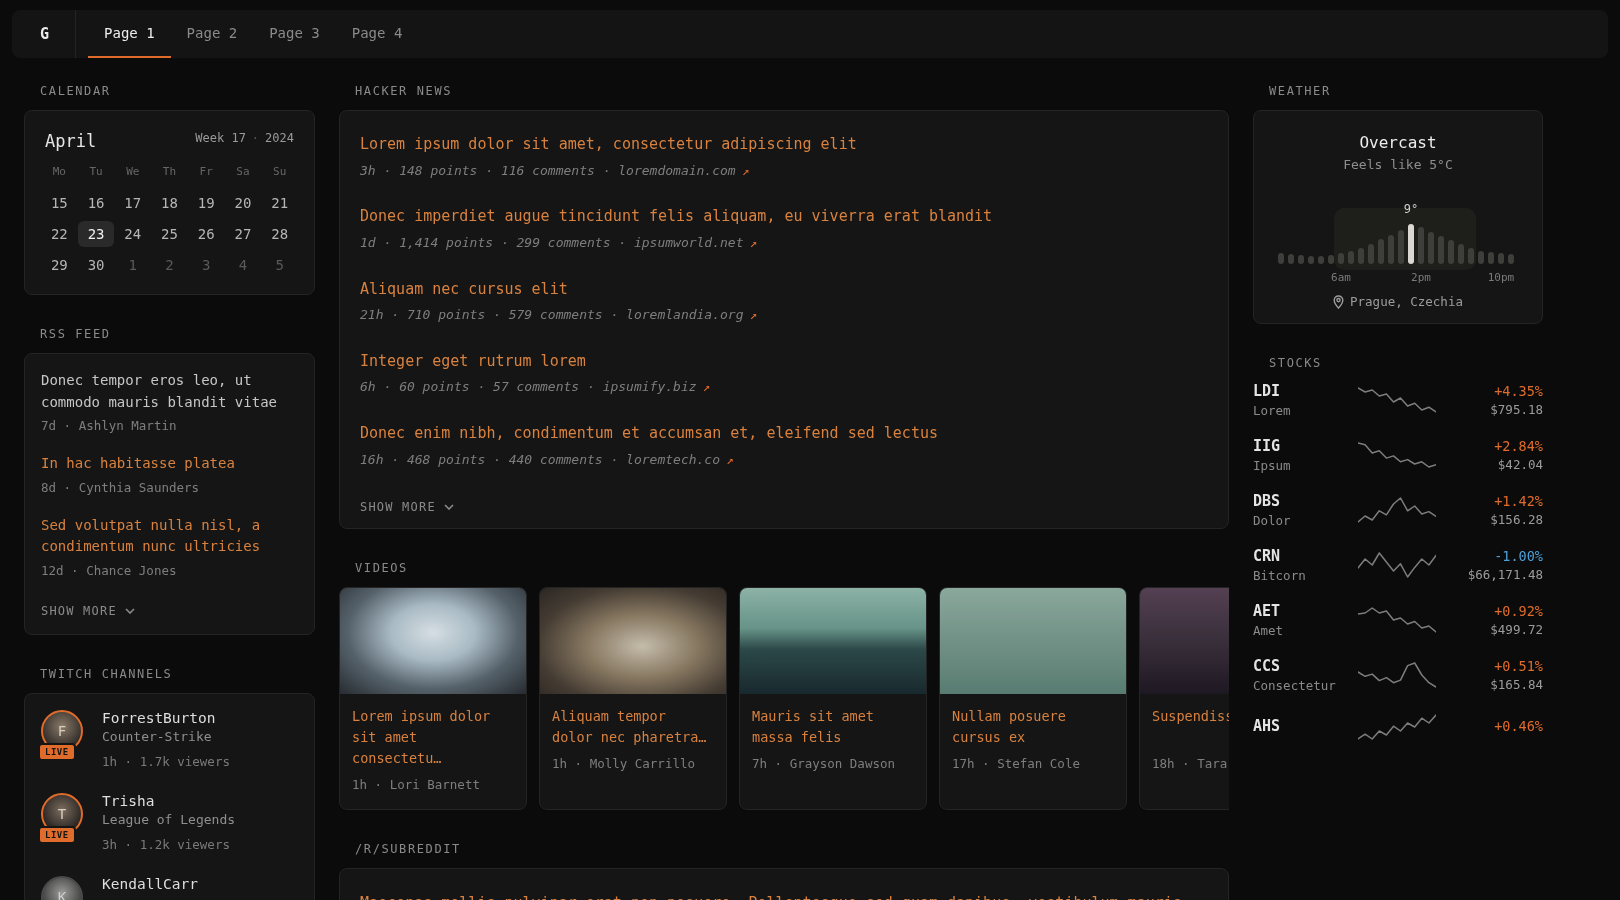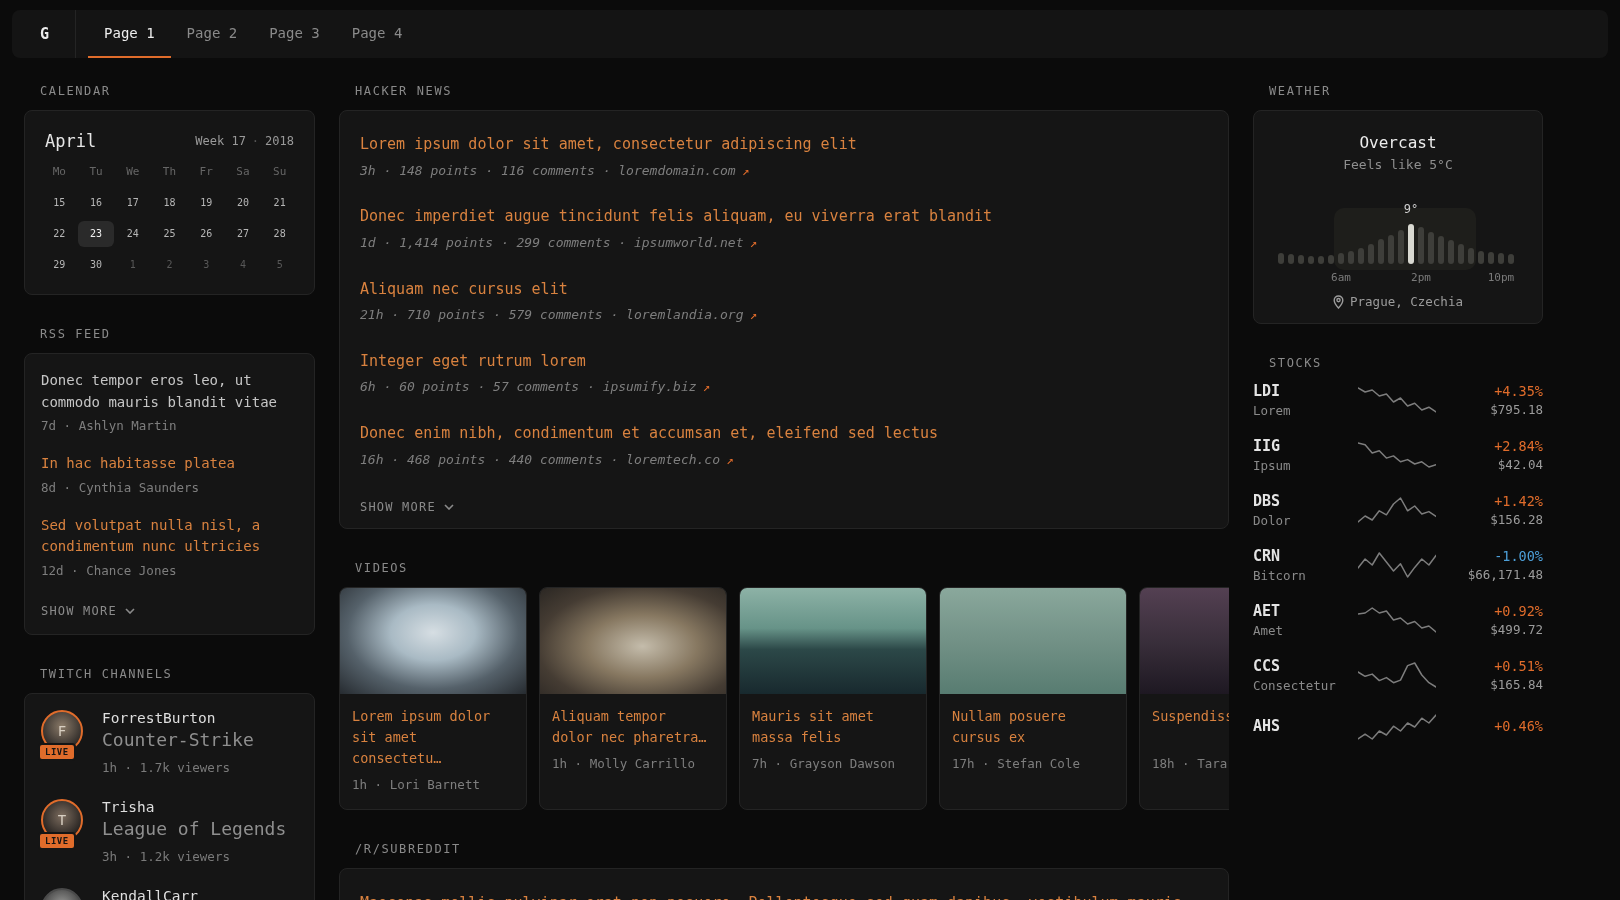--- a/index.html
+++ b/index.html
@@ -30,27 +30,27 @@
   .layout{display:grid; grid-template-columns:291px 890px 290px; gap:24px;
     padding:0 24px; align-items:start;}
   section{margin-bottom:32px;}
   .sec-title{font-size:12px; font-weight:normal; letter-spacing:1.6px; color:#8a8a8a;
     margin:0 0 12px 16px; text-transform:uppercase;}
   .card{background:var(--card); border:1px solid var(--border); border-radius:8px;}
   .pad{padding:16px;}
   .meta{font-size:12.5px; color:#7e7e7e; margin-top:4px; line-height:1.5;}
 
   
-  .cal-head{display:flex; justify-content:space-between; align-items:center; padding:4px 4px 14px;}
+  .cal-head{display:flex; justify-content:space-between; align-items:flex-start; padding:4px 4px 14px;}
   .cal-month{font-size:17px; color:#e6e6e6;}
   .cal-meta{font-size:12px; color:#9a9a9a;}
   .cal-meta .sep{color:#555; margin:0 6px;}
   .cal-grid{display:grid; grid-template-columns:repeat(7,1fr); row-gap:5px; text-align:center;}
   .dh{font-size:11px; color:#666; padding-bottom:7px;}
-  .day{font-size:10px; color:#b6b6b6; line-height:26px; border-radius:6px;}
+  .day{font-size:14px; color:#b6b6b6; line-height:26px; border-radius:6px;}
   .day.sel{background:#2a2a2a; color:#f0f0f0;}
   .day.mut{color:#595959;}
 
   
   .feed-item{margin-bottom:17px;}
   .feed-title{display:block; font-size:14px; line-height:1.55; color:var(--link);}
   .feed-title.read{color:#c6c6c6;}
   .show-more{display:flex; align-items:center; gap:8px; background:none; border:none;
     color:#8a8a8a; font-family:inherit; font-size:12px; letter-spacing:1.2px;
     padding:6px 0 0; cursor:pointer;}
@@ -60,21 +60,21 @@
   .avatar-wrap{position:relative; width:46px; flex:none;}
   .avatar{width:42px; height:42px; border-radius:50%; border:2px solid var(--accent);
     display:flex; align-items:center; justify-content:center; color:#d8cfc2; font-size:14px;}
   .avatar.a1{background:radial-gradient(circle at 50% 38%, #8a7a68, #2c2826 75%);}
   .avatar.a2{background:radial-gradient(circle at 50% 40%, #7c6c5e, #23201e 75%);}
   .avatar.a3{background:radial-gradient(circle at 50% 40%, #9a9a98, #3a3a3a 75%); border-color:#4a4a4a; color:#cfcfcf;}
   .live-badge{position:absolute; left:-3px; bottom:-9px; background:var(--accent); color:#141414;
     font-size:9px; font-weight:bold; letter-spacing:.5px; padding:2px 5px; border-radius:4px;
     border:2px solid var(--card);}
   .tw-name{font-size:14.5px; color:#dedede;}
-  .tw-cat{font-size:18px; color:#8f8f8f; margin-top:3px;}
+  .tw-cat{font-size:13px; color:#8f8f8f; margin-top:3px;}
   .tw-meta{font-size:12.5px; color:#7a7a7a; margin-top:10px;}
 
   
   .hn-card{padding:22px 20px 14px;}
   .hn-item{margin-bottom:25px;}
   .hn-title{font-size:15px; color:var(--link); line-height:1.5;}
   .hn-item .meta{font-size:13px; margin-top:5px;font-style:italic;}
   .ext-arrow{color:var(--accent); margin-left:6px; font-size:12.5px; cursor:pointer;}
   .sub-card{padding:22px 20px;}
   .sub-title{display:block; font-size:15px; line-height:1.6; color:var(--link);}
@@ -140,21 +140,21 @@
 <main class="layout">
 
   <div>
 
     <section>
       <h2 class="sec-title">CALENDAR</h2>
       <div class="card pad">
         <div class="cal-head">
           <div class="cal-month">April</div>
           <div class="cal-meta">
-            <span>Week 17</span><span class="sep">·</span><span>2018</span>
+            <span>Week 17</span><span class="sep">·</span><span>2024</span>
           </div>
         </div>
         <div class="cal-grid">
           <div class="dh">Mo</div>
           <div class="dh">Tu</div>
           <div class="dh">We</div>
           <div class="dh">Th</div>
           <div class="dh">Fr</div>
           <div class="dh">Sa</div>
           <div class="dh">Su</div>

